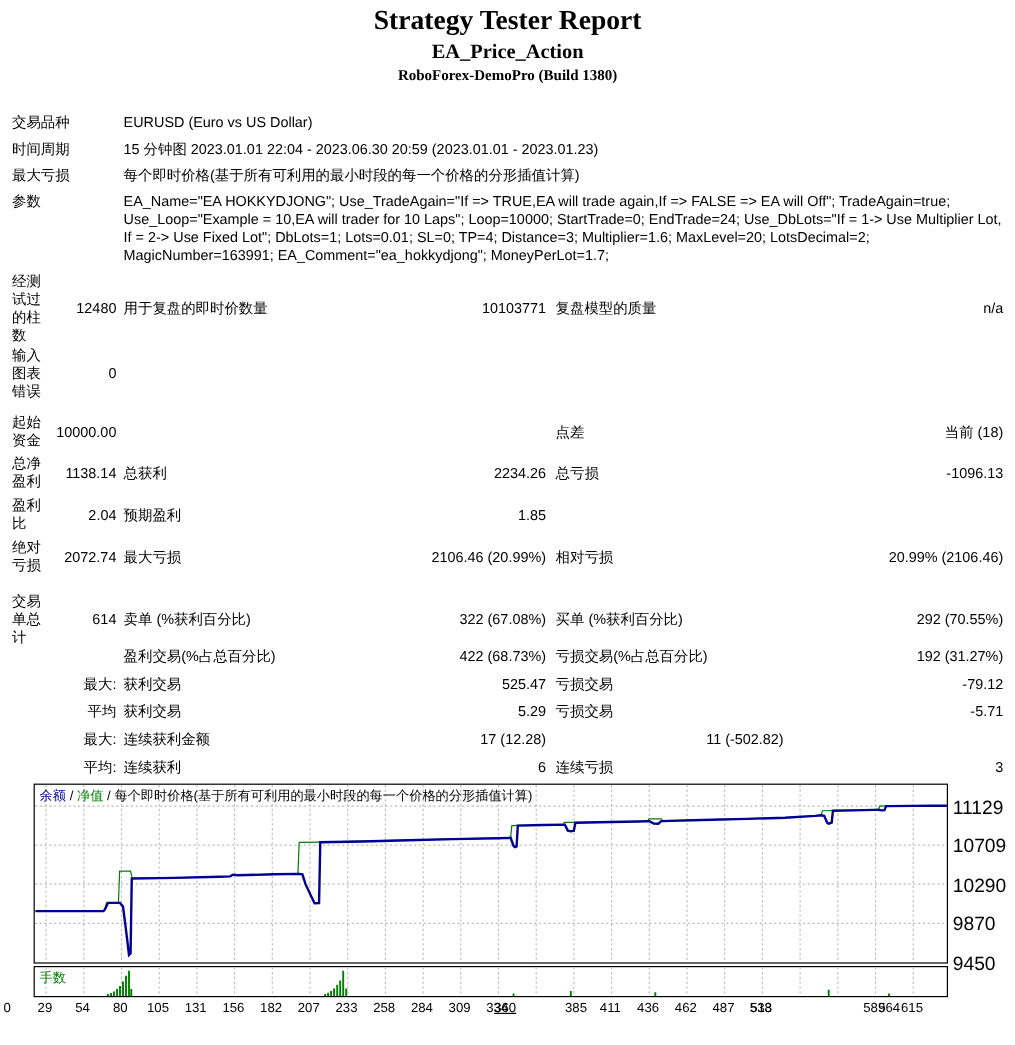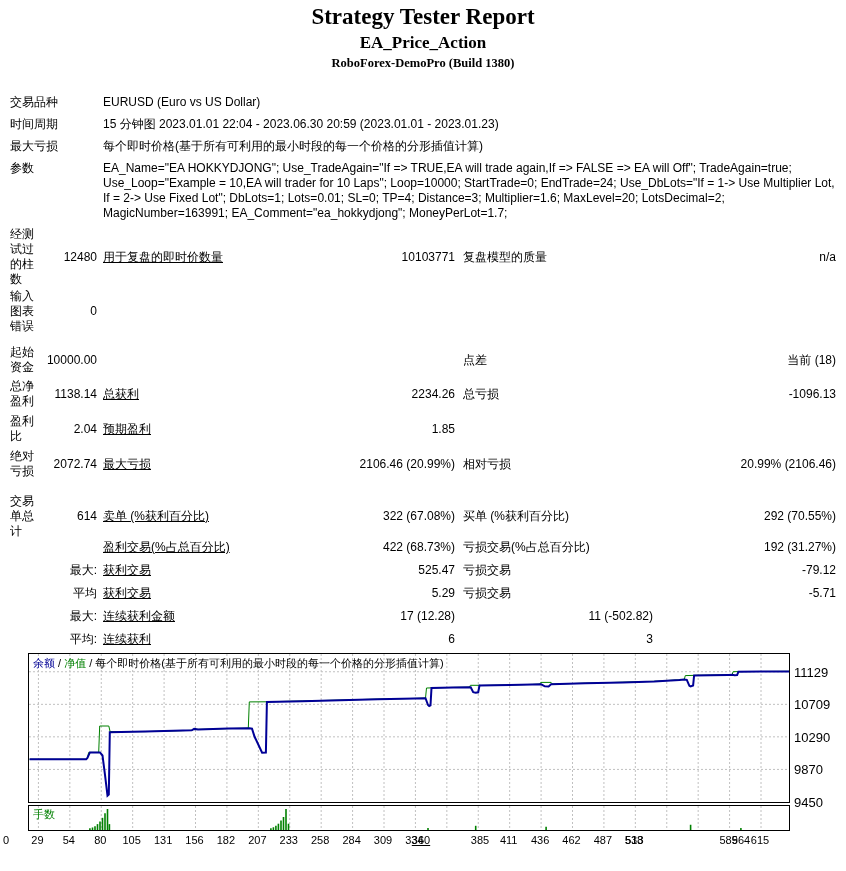--- a/index.html
+++ b/index.html
@@ -8,38 +8,38 @@
   .hdr{text-align:center;font-family:"Liberation Serif","DejaVu Serif",serif;}
   .hdr .title{font-size:23px;font-weight:bold;padding-top:4px;}
   .hdr .subtitle{font-size:17px;font-weight:bold;margin-top:3px;}
   .hdr .server{font-size:12.5px;font-weight:bold;margin-top:3px;}
   
   .stats{margin-top:24px;font-size:12px;line-height:15px;}
   .row{display:grid;grid-template-columns:34px 53px 190px 168px 198px 183px;padding-left:10px;align-items:center;}
   .row.top{align-items:start;}
   .c1{white-space:pre-line;}
   .c2{text-align:right;white-space:nowrap;}
-  .c3{padding-left:6px;text-decoration:underline;}
+  .c3{padding-left:6px;}
   .c4{text-align:right;white-space:nowrap;}
   .c5{padding-left:8px;}
   .c6{text-align:right;white-space:nowrap;}
   .cw-label{grid-column:1/3;}
   .cw-val{grid-column:3/7;padding-left:6px;}
   .mt7{margin-top:7px;}.mt6{margin-top:6px;}.mt2{margin-top:2px;}.mt11{margin-top:11px;}
   .mt4x{margin-top:4px;}.mt5{margin-top:5px;}.mt15{margin-top:15px;}.mt1{margin-top:1px;}.mt8{margin-top:8px;}
   
   .charts{position:relative;height:198px;margin-top:6px;}
   .plot{position:absolute;left:28px;width:760px;border:1px solid #000;background:#fff;}
   .plot.main{top:0;height:148px;}
   .plot.lots{top:152px;height:24px;}
   .plot svg{display:block;}
   .legend{position:absolute;top:2px;left:4px;font-size:11px;white-space:nowrap;}
   .lots-label{position:absolute;top:1px;left:4px;font-size:11px;}
   .ycol{position:absolute;left:794px;top:0;width:52px;height:160px;}
-  .ycol span{position:absolute;left:0;font-size:13px;}
+  .ycol span{position:absolute;left:0;font-size:16px;}
   .xrow{position:absolute;left:0;top:181px;width:846px;height:16px;}
   .xrow span{position:absolute;top:0;font-size:11px;transform:translateX(-50%);}
 </style>
 </head>
 <body>
 
 <div class="report">
 
   <div class="hdr">
     <div class="title">Strategy Tester Report</div>
@@ -161,20 +161,21 @@
       <div class="c2">最大:</div>
       <div class="c3">连续获利金额</div>
       <div class="c4">17 (12.28)</div>
       <div class="c6">11 (-502.82)</div>
     </div>
     <div class="row mt8">
       <div class="c1"></div>
       <div class="c2">平均:</div>
       <div class="c3">连续获利</div>
       <div class="c4">6</div>
+      <div class="c5">连续亏损</div>
       <div class="c6">3</div>
     </div>
   </div>
 
   <div class="charts">
     <div class="plot main">
       <svg id="main-svg" width="760" height="148">
           <line x1="9.416666666666671" y1="0" x2="9.416666666666671" y2="148" stroke="#c0c0c0" stroke-width="1" stroke-dasharray="2 2"></line>
           <line x1="40.83333333333334" y1="0" x2="40.83333333333334" y2="148" stroke="#c0c0c0" stroke-width="1" stroke-dasharray="2 2"></line>
           <line x1="72.25" y1="0" x2="72.25" y2="148" stroke="#c0c0c0" stroke-width="1" stroke-dasharray="2 2"></line>

